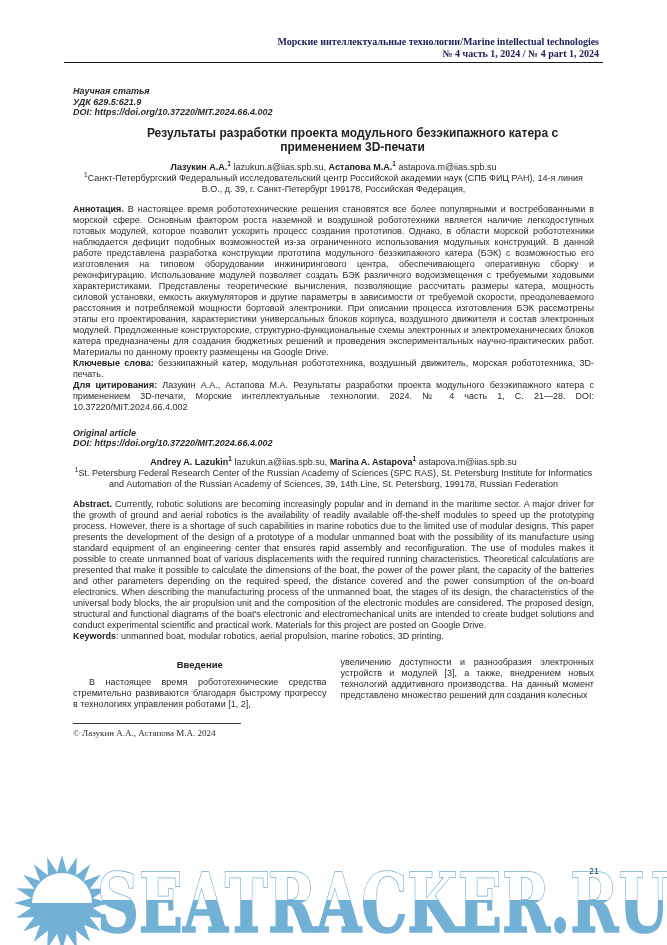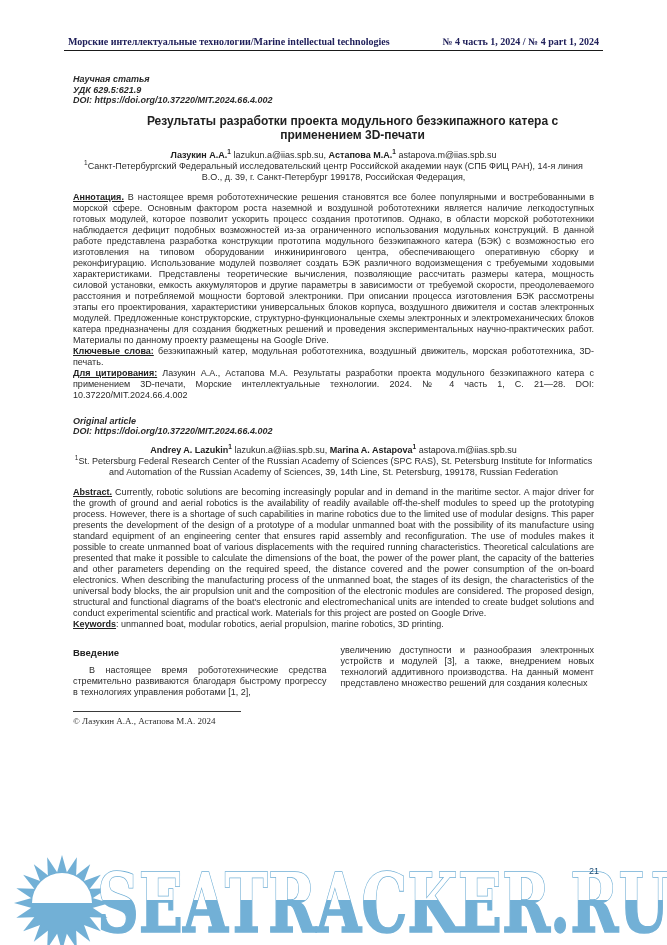--- a/index.html
+++ b/index.html
@@ -10,41 +10,41 @@
     overflow:hidden;
     font-family:"Liberation Sans", sans-serif;
     color:#2b2b2b;
   }
   .content { position:relative; z-index:2; padding:36px 64px 0 64px; }
 
   .journal-header {
     display:flex; justify-content:space-between; align-items:flex-end;
     border-bottom:1.5px solid #1a1a1a; padding:0 4px 2px 4px;
     font-family:"Liberation Serif", serif; font-weight:bold;
-    font-size:10px; line-height:12px; color:#20205a;
+    font-size:10px; line-height:12px; color:#20205a;flex-direction:column;
   }
   .inner { padding:0 9px; }
 
   .meta { font-style:italic; font-weight:bold; font-size:9px; line-height:10.5px; margin-top:23px; }
   .meta div { margin:0; }
 
   .title { text-align:center; font-weight:bold; font-size:12px; line-height:14px; margin-top:8px; color:#222;margin-left:38px; }
   .authors { text-align:center; font-size:9px; line-height:11px; margin-top:8px; }
   .authors b { color:#222; }
   .affil { text-align:center; font-size:9px; line-height:11px; }
   sup { font-size:6.5px; line-height:0; }
 
   .para { font-size:9px; line-height:11px; text-align:justify; margin:0; }
-  .para b { color:#222;text-decoration:underline; }
+  .para b { color:#222; }
   .block { margin-top:9px; }
   .gap-top { margin-top:15px; }
 
   .columns { display:flex; gap:14px; margin-top:15px; }
   .col { flex:1; min-width:0; }
-  .col-heading { font-weight:bold; font-size:9.5px; line-height:12px; margin:2px 0 6px 0; color:#222; }
+  .col-heading { text-align:center; font-weight:bold; font-size:9.5px; line-height:12px; margin:2px 0 6px 0; color:#222; }
   .indent { text-indent:16px; }
 
   .footnote { margin-top:13px;font-family:Liberation Serif, serif; }
   .footnote-rule { width:168px; height:0; border-top:1px solid #3a3a3a; margin-bottom:4px; }
   .copyright { font-size:9px; line-height:11px; }
 
   .watermark-svg { position:absolute; left:0; top:846px; z-index:1; }
   .page-number {
     position:absolute; left:589px; top:866px; z-index:3;
     font-size:9px; font-weight:normal; color:#174a74;

